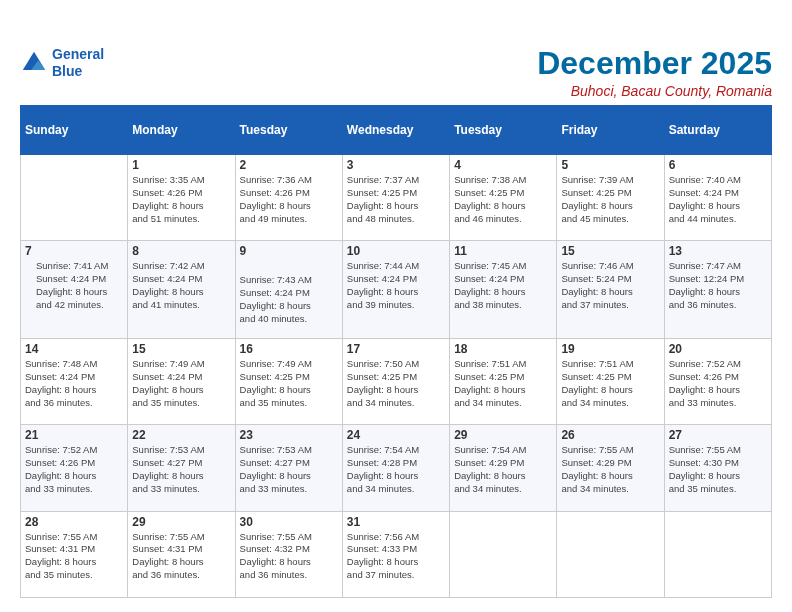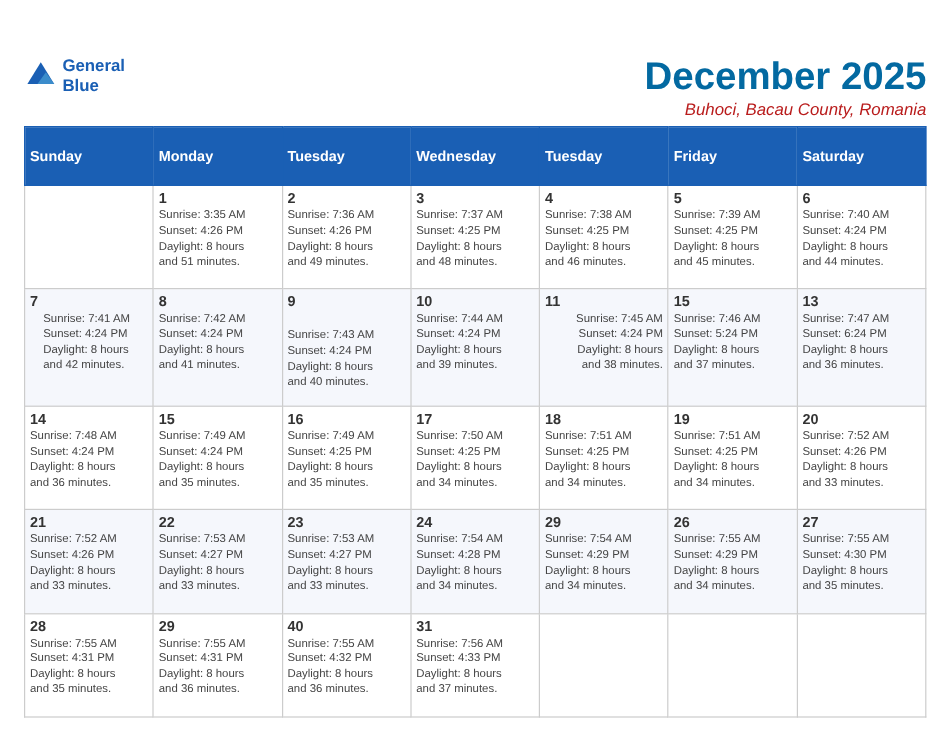--- a/index.html
+++ b/index.html
@@ -210,36 +210,36 @@
           </td>
           <td>
             <div class="day-num">10</div>
             <div class="day-info" style="white-space: pre-line;">Sunrise: 7:44 AM
 Sunset: 4:24 PM
 Daylight: 8 hours
 and 39 minutes.</div>
           </td>
           <td>
             <div class="day-num">11</div>
-            <div class="day-info" style="white-space: pre-line; text-align: right;">Sunrise: 7:45 AM
+            <div class="day-info" style="white-space: pre-line;">Sunrise: 7:45 AM
 Sunset: 4:24 PM
 Daylight: 8 hours
 and 38 minutes.</div>
           </td>
           <td>
             <div class="day-num">15</div>
             <div class="day-info" style="white-space: pre-line;">Sunrise: 7:46 AM
 Sunset: 5:24 PM
 Daylight: 8 hours
 and 37 minutes.</div>
           </td>
           <td>
             <div class="day-num">13</div>
             <div class="day-info" style="white-space: pre-line;">Sunrise: 7:47 AM
-Sunset: 6:24 PM
+Sunset: 12:24 PM
 Daylight: 8 hours
 and 36 minutes.</div>
           </td>
         </tr>
         <tr>
           <td>
             <div class="day-num">14</div>
             <div class="day-info" style="white-space: pre-line;">Sunrise: 7:48 AM
 Sunset: 4:24 PM
 Daylight: 8 hours
@@ -348,21 +348,21 @@
 and 35 minutes.</div>
           </td>
           <td>
             <div class="day-num">29</div>
             <div class="day-info" style="white-space: pre-line;">Sunrise: 7:55 AM
 Sunset: 4:31 PM
 Daylight: 8 hours
 and 36 minutes.</div>
           </td>
           <td>
-            <div class="day-num">40</div>
+            <div class="day-num">30</div>
             <div class="day-info" style="white-space: pre-line;">Sunrise: 7:55 AM
 Sunset: 4:32 PM
 Daylight: 8 hours
 and 36 minutes.</div>
           </td>
           <td>
             <div class="day-num">31</div>
             <div class="day-info" style="white-space: pre-line;">Sunrise: 7:56 AM
 Sunset: 4:33 PM
 Daylight: 8 hours

